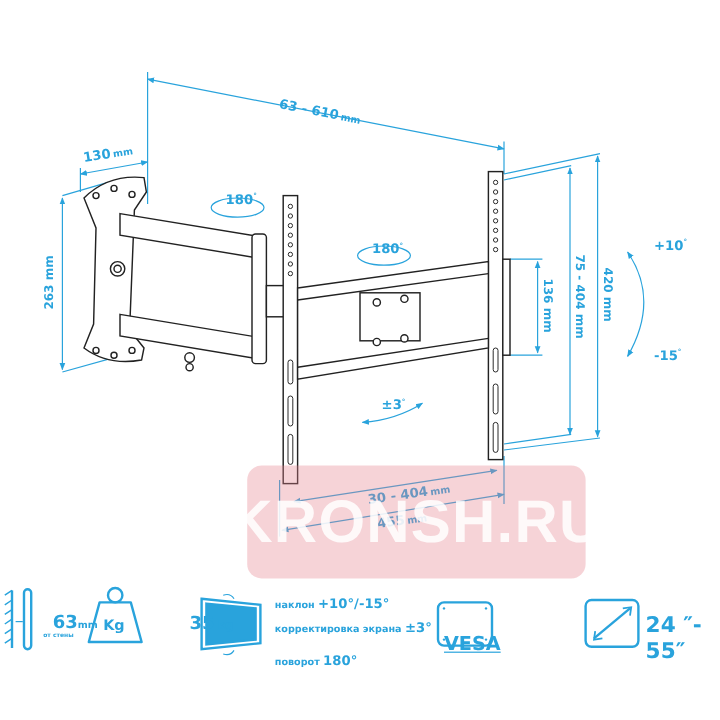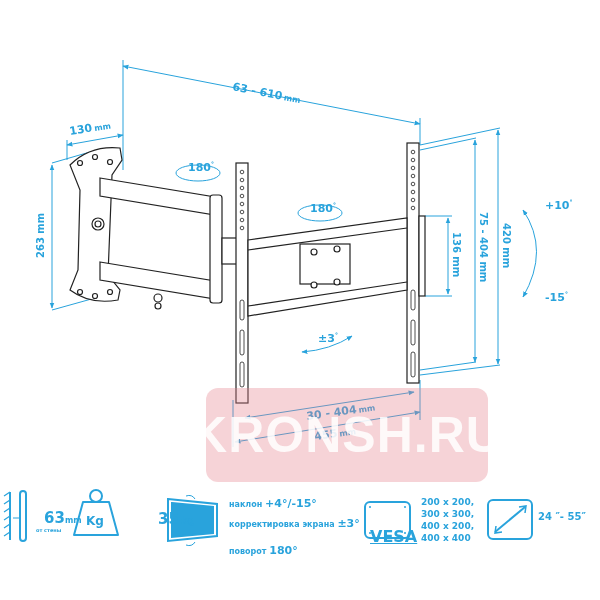--- a/index.html
+++ b/index.html
@@ -180,27 +180,21 @@
         <circle cx="405" cy="533" r="1"></circle>
   </g>
 </svg>
 
 <div class="spec" style="left:44px;top:509px;font-size:15px;"><span>63</span><span style="font-size:8px">mm</span></div>
 <div class="spec small" style="left:36px;top:527px;font-size:5px;">от стены</div>
 
 <div class="spec" style="left:86px;top:514px;font-size:12px;">Kg</div>
 <div class="spec" style="left:122px;top:510px;font-size:15px;margin-left:36px;"><span>35</span><span style="font-size:10px;margin-left:2px">kg</span></div>
 
-<div class="spec" style="left:229px;top:497px;font-size:8px;"><span>наклон</span> <span style="font-size:11px">+4°/-15°</span></div>
+<div class="spec" style="left:229px;top:497px;font-size:8px;"><span>наклон</span> <span style="font-size:11px">+10°/-15°</span></div>
 <div class="spec" style="left:229px;top:544px;font-size:8px;"><span>поворот</span> <span style="font-size:11px">180°</span></div>
 <div class="spec" style="left:229px;top:517px;font-size:8px;"><span>корректировка экрана</span> <span style="font-size:11px">±3°</span></div>
 
 <div class="spec" style="left:370px;top:527px;font-size:16px;text-decoration:underline;">VESA</div>
-<div class="spec" style="left:421px;top:496px;font-size:9px;line-height:12px;">
-  <div>200 x 200,</div>
-  <div>300 x 300,</div>
-  <div>400 x 200,</div>
-  <div>400 x 400</div>
+
+<div class="spec" style="left:538px;top:511px;font-size:18px;">24 ″- 55″</div>
+
 </div>
 
-<div class="spec" style="left:538px;top:511px;font-size:10px;">24 ″- 55″</div>
-
-</div>
-
 </body></html>

